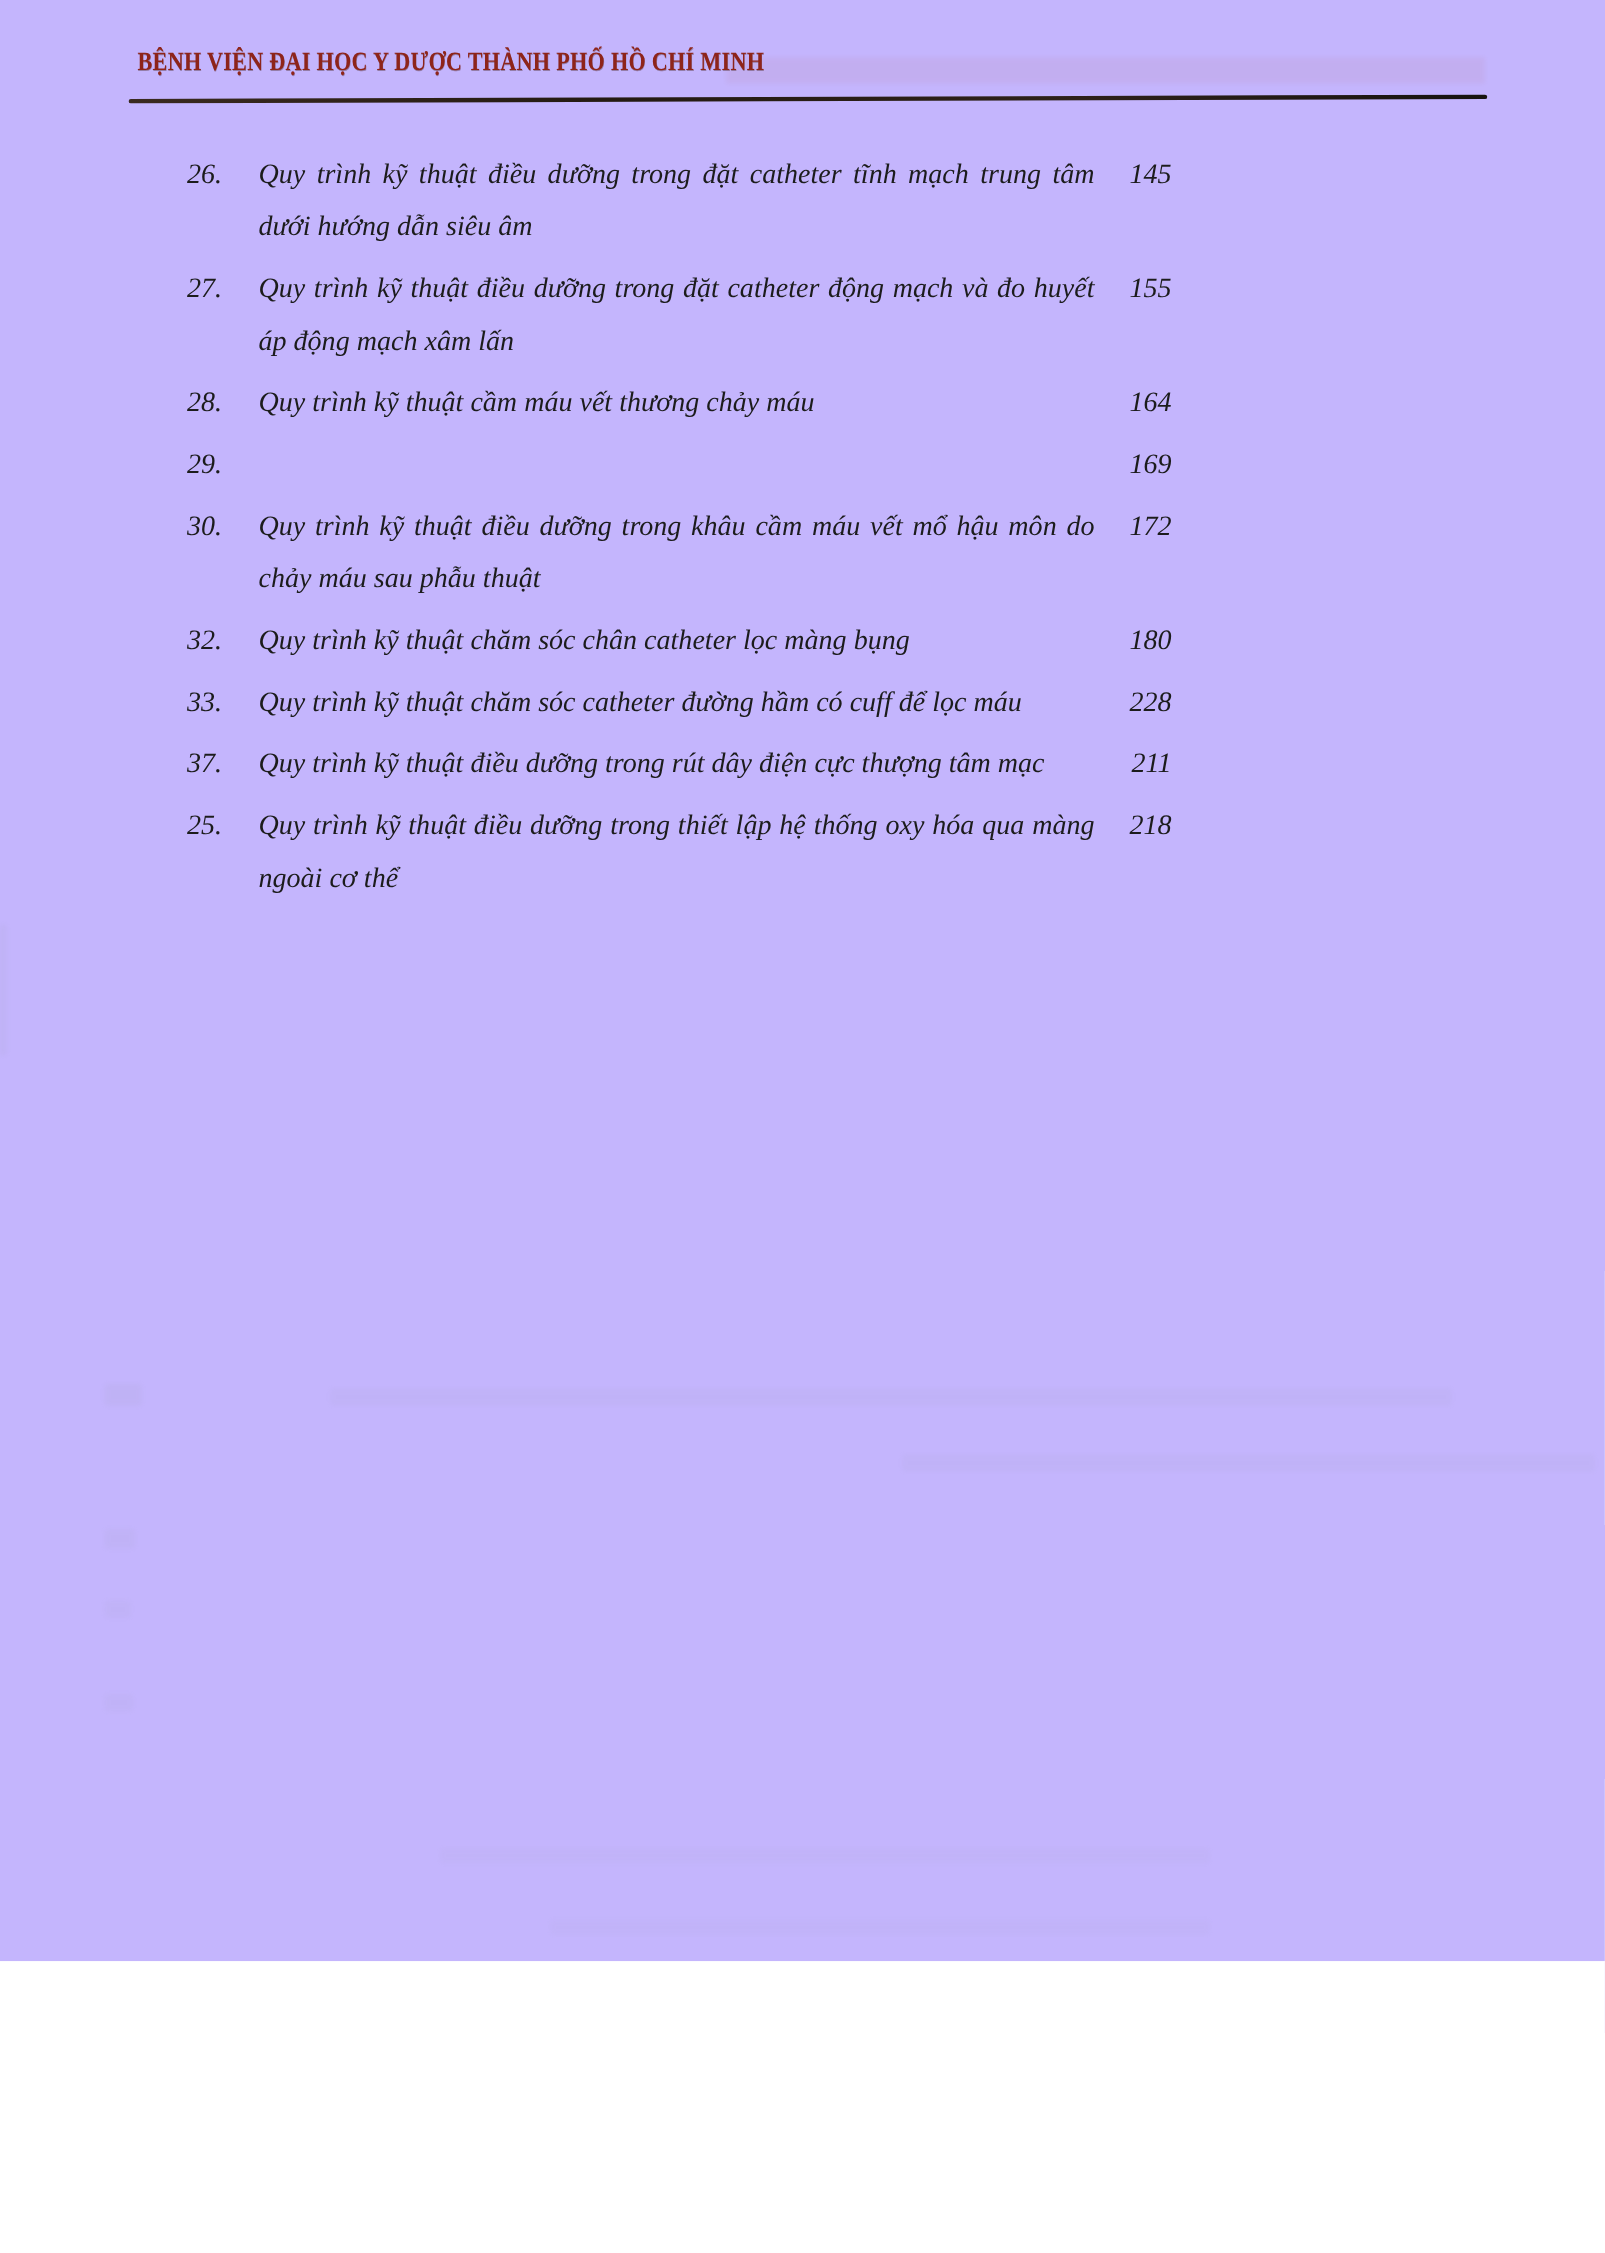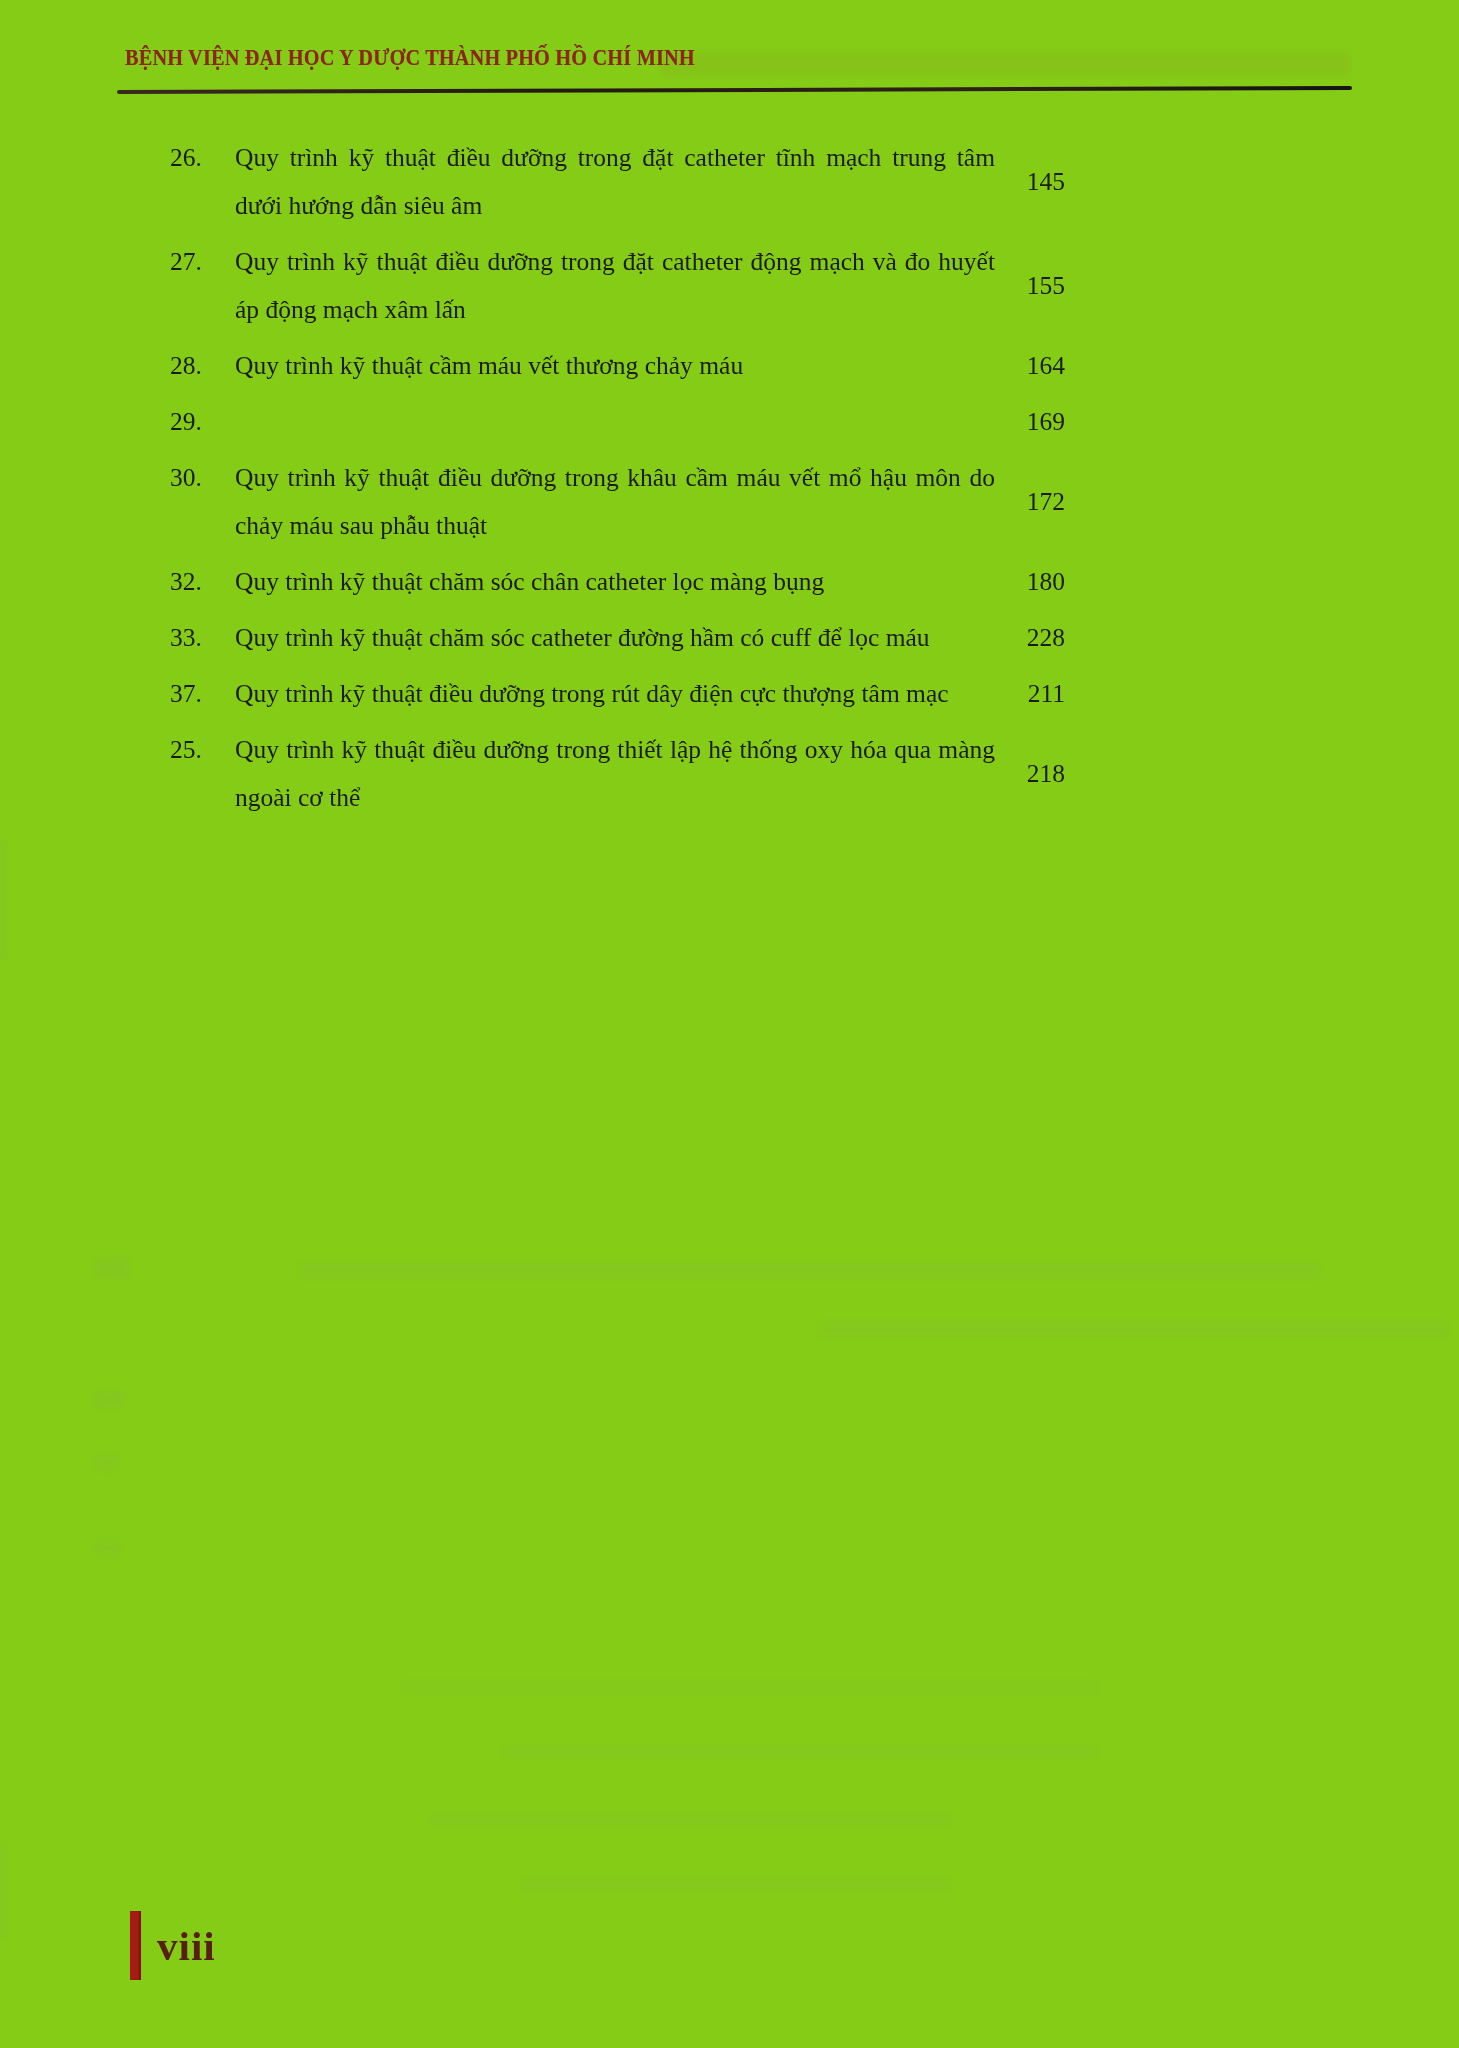--- a/index.html
+++ b/index.html
@@ -1,20 +1,20 @@
 <!DOCTYPE html>
 <html style="--header-red: #8e241a; --footer-red: #a41d12; --folio-red: #571e16;"><head>
 <meta charset="utf-8">
 <style>
   html, body { margin: 0; padding: 0; background: #ffffff; }
   .page {
     position: relative;
     width: 1459px;
-    height: 2048px;
-    background: #84cc16;
+    height: 1783px;
+    background: #c4b5fd;
     overflow: hidden;
     font-family: "Liberation Serif", "DejaVu Serif", serif;
     color: #1c1c1c;
   }
   .header-title {
     position: absolute;
     left: 125px;
     top: 44px;
     font-size: 24px;
     font-weight: bold;
@@ -46,24 +46,25 @@
     transform: rotate(-0.18deg);
   }
   .toc {
     position: absolute;
     left: 170px;
     top: 134px;
     width: 895px;
   }
   .toc-entry {
     display: flex;
-    align-items: center;
+    align-items: flex-start;
     margin-bottom: 8px;
     font-size: 25.5px;
     line-height: 48px;
+    font-style: italic;
   }
   .toc-num {
     flex: none;
     width: 65px;
     align-self: flex-start;
   }
   .toc-text {
     flex: none;
     width: 760px;
     text-align: justify;

